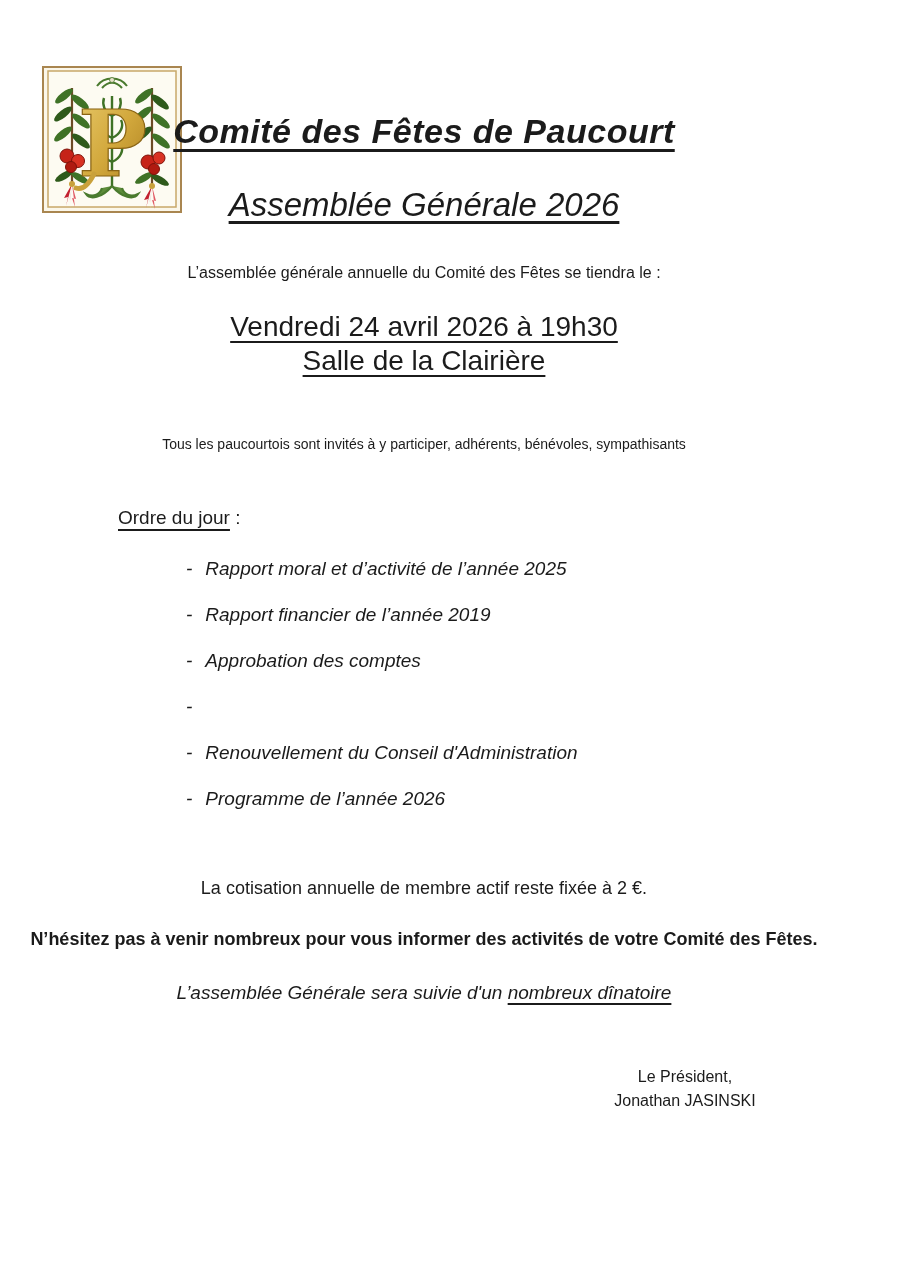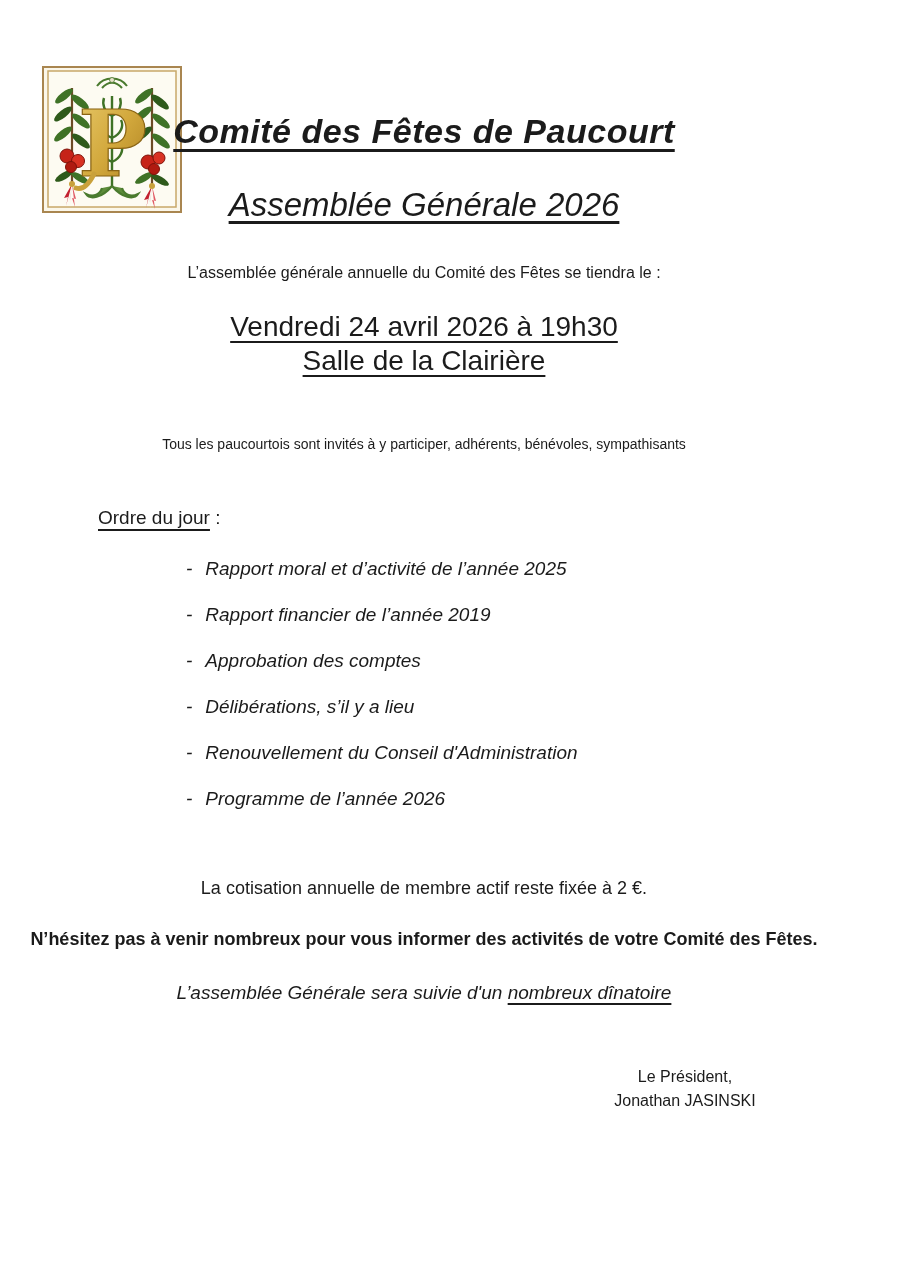--- a/index.html
+++ b/index.html
@@ -27,21 +27,21 @@
 
   .intro-line { top: 256px; font-size: 16px; }
 
   .date-line { top: 303px; font-size: 28px; }
   .venue-line { top: 337px; font-size: 28px; }
   .date-line .u, .venue-line .u { text-decoration: underline; text-decoration-thickness: 2px; text-underline-offset: 5px; }
 
   .invitation-line { top: 428px; font-size: 14px; }
 
   .agenda-heading { top: 507px; left: 98px; font-size: 19px; }
-  .agenda-heading .u { text-decoration: underline; text-decoration-thickness: 1.8px; text-underline-offset: 5px; }
+  .agenda-heading .u { text-decoration: underline; text-decoration-thickness: 1.8px; text-underline-offset: 5px; margin-left: 20px; }
 
   .agenda-list { top: 557px; left: 186px; }
   .agenda-item {
     display: flex; align-items: baseline;
     font-size: 19px; font-style: italic;
     line-height: 24px; margin-bottom: 22px;
   }
   .agenda-item .dash { margin-right: 13px; }
 
   .dues-line { top: 870px; font-size: 18px; }
@@ -154,21 +154,20 @@
     <div class="agenda-item">
       <span class="dash">-</span>
       <span>Rapport financier de l’année 2019</span>
     </div>
     <div class="agenda-item">
       <span class="dash">-</span>
       <span>Approbation des comptes</span>
     </div>
     <div class="agenda-item">
       <span class="dash">-</span>
-      <span>Délibérations, s’il y a lieu</span>
     </div>
     <div class="agenda-item">
       <span class="dash">-</span>
       <span>Renouvellement du Conseil d'Administration</span>
     </div>
     <div class="agenda-item">
       <span class="dash">-</span>
       <span>Programme de l’année 2026</span>
     </div>
   </div>

